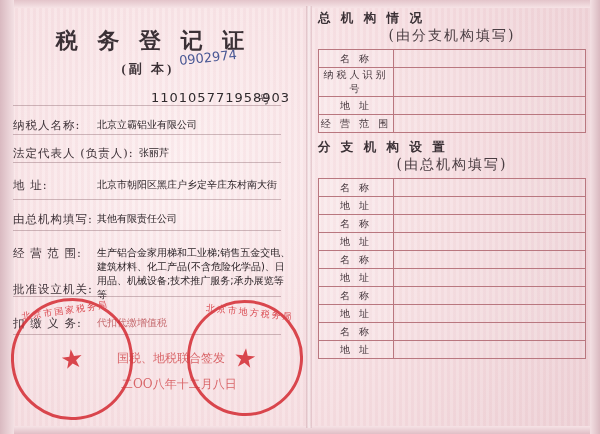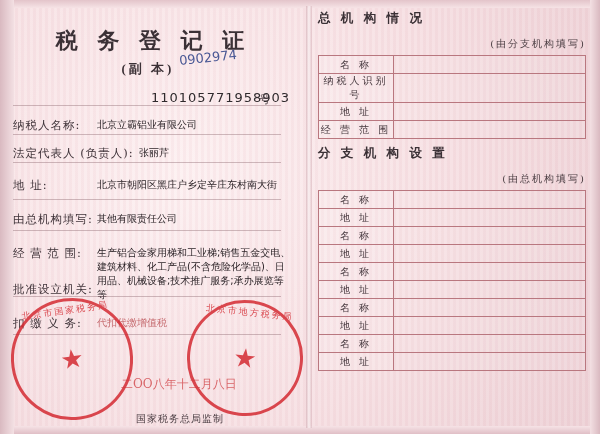--- a/index.html
+++ b/index.html
@@ -100,22 +100,22 @@
     font-size:10px;color:#4a3d42;letter-spacing:1px;font-family:"DejaVu Serif",serif;
   }
 
   
   .right{position:absolute;left:318px;top:10px;width:268px;height:414px;}
   .rtitle{
     text-align:left;font-family:"DejaVu Serif",serif;
     font-size:12.5px;font-weight:bold;letter-spacing:3px;color:#3b3136;
   }
   .rsub{
-    text-align:right;font-family:"DejaVu Serif",serif;
-    font-size:10px;letter-spacing:2px;color:#4a3d42;margin-top:10px;
+    text-align:center;font-family:"DejaVu Serif",serif;
+    font-size:14px;letter-spacing:2px;color:#4a3d42;margin-top:0;
   }
   table.grid{
     width:100%;border-collapse:collapse;margin-top:4px;
     table-layout:fixed;
   }
   table.grid td{
     border:1px solid #b9777f;
     height:17px;
     font-family:"DejaVu Serif",serif;
     font-size:10px;color:#46383e;
@@ -189,23 +189,23 @@
 
     <div class="stamp stamp1">
       <span class="star">★</span>
       <span class="stamp-text" style="display:flex;align-items:flex-start;justify-content:center;font-size:9px;padding-top:6px;letter-spacing:2px;">北京市国家税务局</span>
     </div>
     <div class="stamp stamp2">
       <span class="star">★</span>
       <span class="stamp-text" style="display:flex;align-items:flex-start;justify-content:center;font-size:9px;padding-top:6px;letter-spacing:2px;">北京市地方税务局</span>
     </div>
 
+    <div class="hand" style="left:116px;top:342px;">国税、地税联合签发</div>
     <div class="hand" style="left:120px;top:368px;">二OO八年十二月八日</div>
 
-    <div class="bottom-note">国家税务总局监制</div>
   </div>
 
   <div class="right">
     <div class="rtitle">总 机 构 情 况</div>
     <div class="rsub">(由分支机构填写)</div>
 
     <table class="grid">
       <tbody>
           <tr>
         <td class="k">名    称</td>

